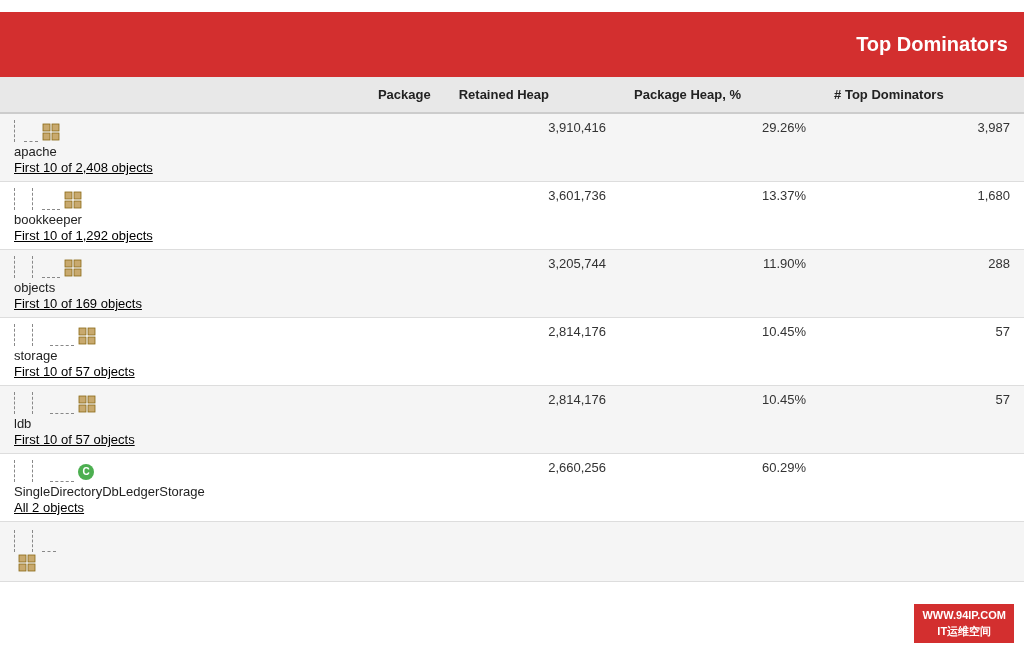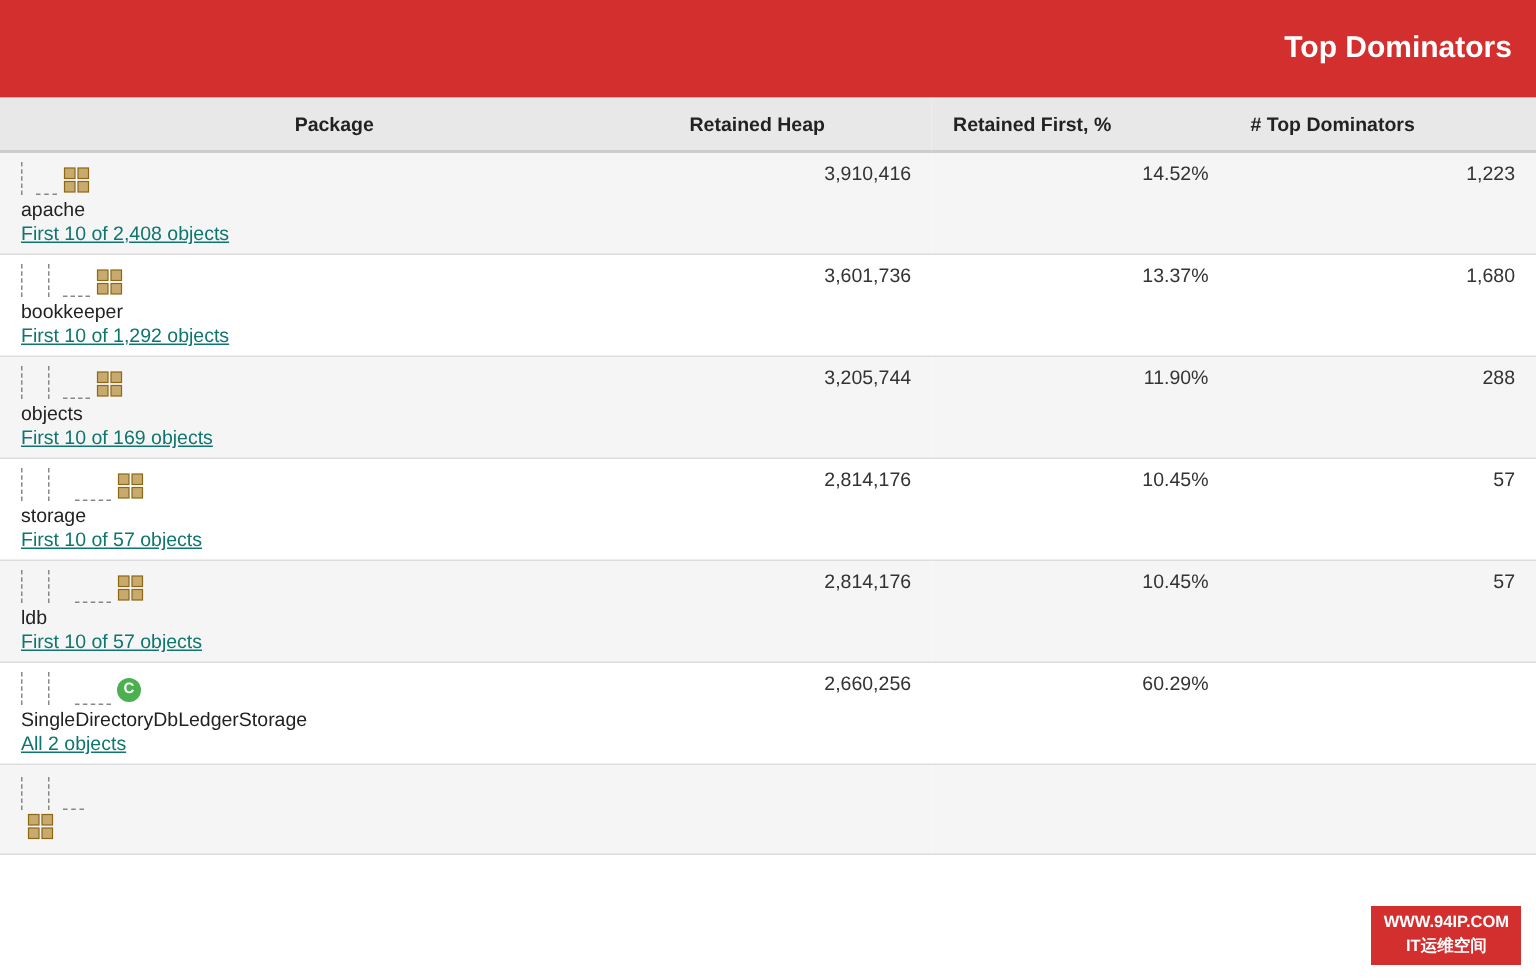--- a/index.html
+++ b/index.html
@@ -13,20 +13,21 @@
     }
 
     .top-bar {
       display: flex;
       justify-content: flex-end;
       align-items: center;
       background: #d32f2f;
       color: #fff;
       padding: 0 16px;
       height: 65px;
+      margin-top: 12px;
     }
 
     .top-bar-title {
       font-size: 20px;
       font-weight: bold;
       color: #fff;
     }
 
     .table-container {
       width: 100%;
@@ -38,21 +39,21 @@
       border-collapse: collapse;
     }
 
     thead tr {
       background: #e8e8e8;
       border-bottom: 2px solid #ccc;
     }
 
     thead th {
       padding: 10px 14px;
-      text-align: center;
+      text-align: right;
       font-weight: bold;
       font-size: 13px;
       color: #222;
     }
 
     thead th.num {
       text-align: left;
     }
 
     tbody tr {
@@ -78,21 +79,21 @@
       color: #333;
     }
 
     .pkg-name {
       font-size: 13px;
       color: #222;
       font-weight: normal;
     }
 
     .pkg-link {
-      color: #0f766e;
+      color: #000000;
       text-decoration: underline;
       cursor: pointer;
       font-size: 13px;
       display: block;
       margin-top: 1px;
     }
 
     
     .obj-icon {
       display: inline-block;
@@ -147,21 +148,21 @@
 <div class="top-bar">
   <span class="top-bar-title">Top Dominators</span>
 </div>
 
 <div class="table-container">
   <table>
     <thead>
       <tr>
         <th>Package</th>
         <th class="num">Retained Heap</th>
-        <th class="num">Retained First, %</th>
+        <th class="num">Package Heap, %</th>
         <th class="num"># Top Dominators</th>
       </tr>
     </thead>
     <tbody id="table-body">
     <tr>
 
       <td class="pkg-cell">
         <div style="display:flex;align-items:center;">
 
     <div style="display:flex;align-items:flex-end;height:22px;margin-bottom:2px;">
@@ -174,22 +175,22 @@
     <rect x="10" y="1" width="7" height="7" fill="#c8a96e" stroke="#8b6914" stroke-width="0.8"></rect>
     <rect x="1" y="10" width="7" height="7" fill="#c8a96e" stroke="#8b6914" stroke-width="0.8"></rect>
     <rect x="10" y="10" width="7" height="7" fill="#c8a96e" stroke="#8b6914" stroke-width="0.8"></rect>
   </svg></span>
         </div>
         <div class="pkg-name">apache</div>
         <a class="pkg-link" href="#">First 10 of 2,408 objects</a>
       </td>
 
     <td class="num">3,910,416</td>
-    <td class="num">14.52%</td>
-    <td class="num">1,223</td>
+    <td class="num">29.26%</td>
+    <td class="num">3,987</td>
   </tr>
         <tr>
 
       <td class="pkg-cell">
         <div style="display:flex;align-items:center;">
 
     <div style="display:flex;align-items:flex-end;height:22px;margin-bottom:2px;">
       <div style="width:10px;height:22px;border-left:1.5px dashed #888;"></div>
       <div style="width:8px;height:22px;"></div>
       <div style="width:10px;height:22px;border-left:1.5px dashed #888;"></div>

